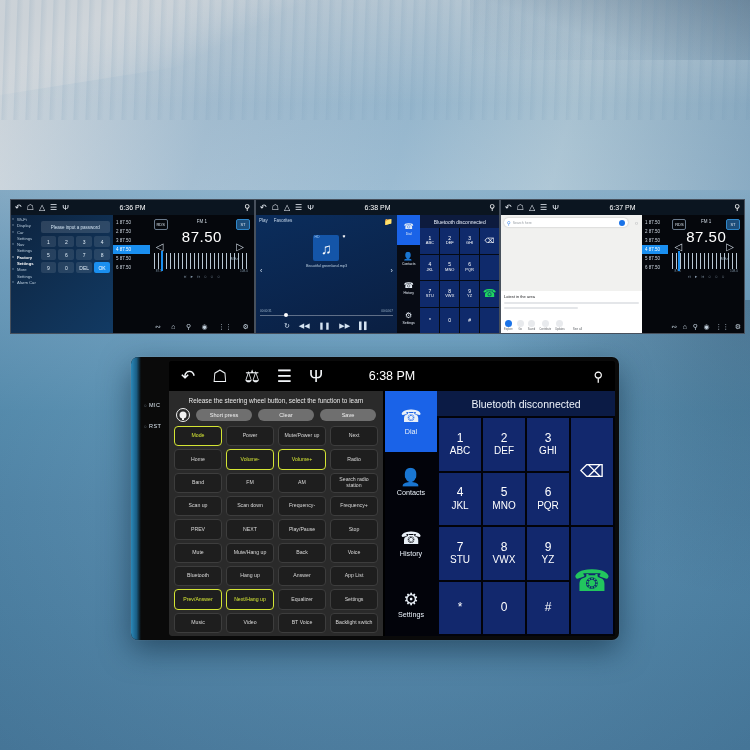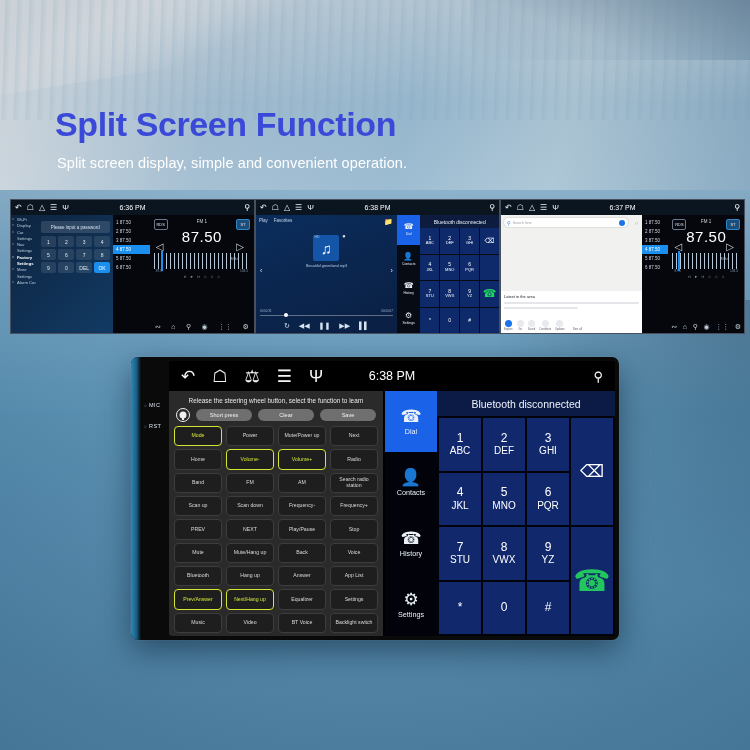--- a/index.html
+++ b/index.html
@@ -245,22 +245,20 @@
 <div id="bg">
   <div class="bg-low"></div>
   <div class="bg-mid"></div>
   <div class="bg-sky"></div>
   <div class="bg-streaks"></div>
   <div class="bg-shadowcorner"></div>
   <div class="bg-vig"></div>
 </div>
 
 <div id="hero">
-  <div class="hero-title">Split Screen Function</div>
-  <div class="hero-sub">Split screen display, simple and convenient operation.</div>
 </div>
 
 <div id="thumbs">
 
   <div class="thumb t1">
     <div class="t-bar">
       <span class="ic">↶</span>
       <span class="ic">☖</span>
       <span class="ic">△</span>
       <span class="ic">☰</span>

